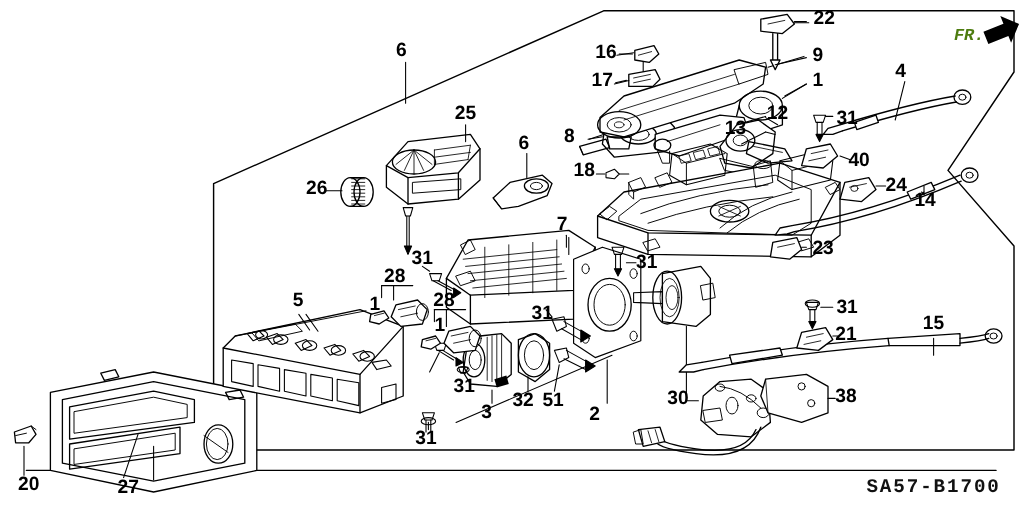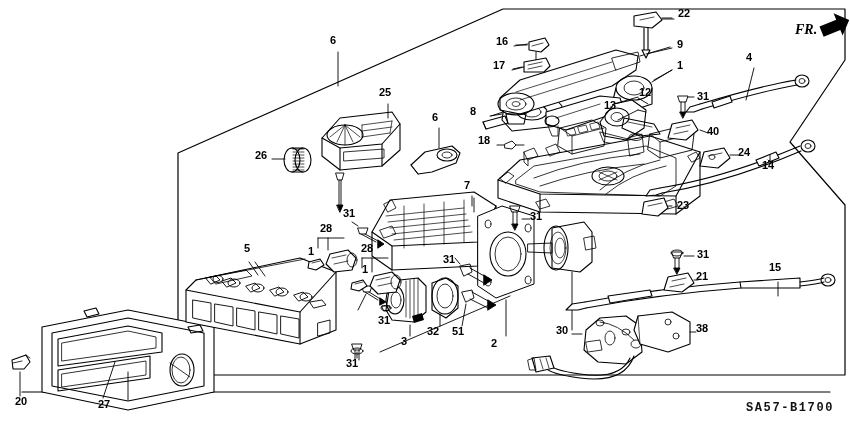--- a/index.html
+++ b/index.html
@@ -1,21 +1,21 @@
 <!DOCTYPE html>
 <html><head>
 <meta charset="utf-8">
 <style>
   html,body{margin:0;padding:0;background:#ffffff;}
   body{width:850px;height:429px;overflow:hidden;font-family:"Liberation Sans",sans-serif;}
   #stage{position:relative;width:850px;height:429px;background:#fff;}
   #art{position:absolute;left:0;top:0;width:850px;height:429px;}
-  .lbl{position:absolute;font-family:"Liberation Sans",sans-serif;font-size:11px;font-weight:700;color:#000;line-height:1;white-space:nowrap;}
-  #partno{position:absolute;right:16px;bottom:14px;font-family:"Liberation Mono","DejaVu Sans Mono",monospace;font-size:12px;font-weight:700;letter-spacing:1.6px;color:#111;}
-  .fr{position:absolute;left:795px;top:22px;font-family:Liberation Serif, serif;font-size:14px;font-weight:700;font-style:italic;color:#000000;text-align:center;}
+  .lbl{position:absolute;font-family:"Liberation Sans",sans-serif;font-size:16px;font-weight:700;color:#000;line-height:1;white-space:nowrap;}
+  #partno{position:absolute;right:16px;bottom:14px;font-family:"Liberation Mono","DejaVu Sans Mono",monospace;font-size:16px;font-weight:700;letter-spacing:1.6px;color:#111;}
+  .fr{position:absolute;left:795px;top:22px;font-family:Liberation Mono, monospace;font-size:14px;font-weight:700;font-style:italic;color:#4d7c0f;text-align:center;}
 </style>
 </head>
 <body>
 
 <div id="stage">
 
   <svg id="art" viewBox="0 0 850 429">
     <g fill="none" stroke="#000" stroke-width="1.1" stroke-linejoin="round" stroke-linecap="round">
 
       <g stroke-width="1.2">

